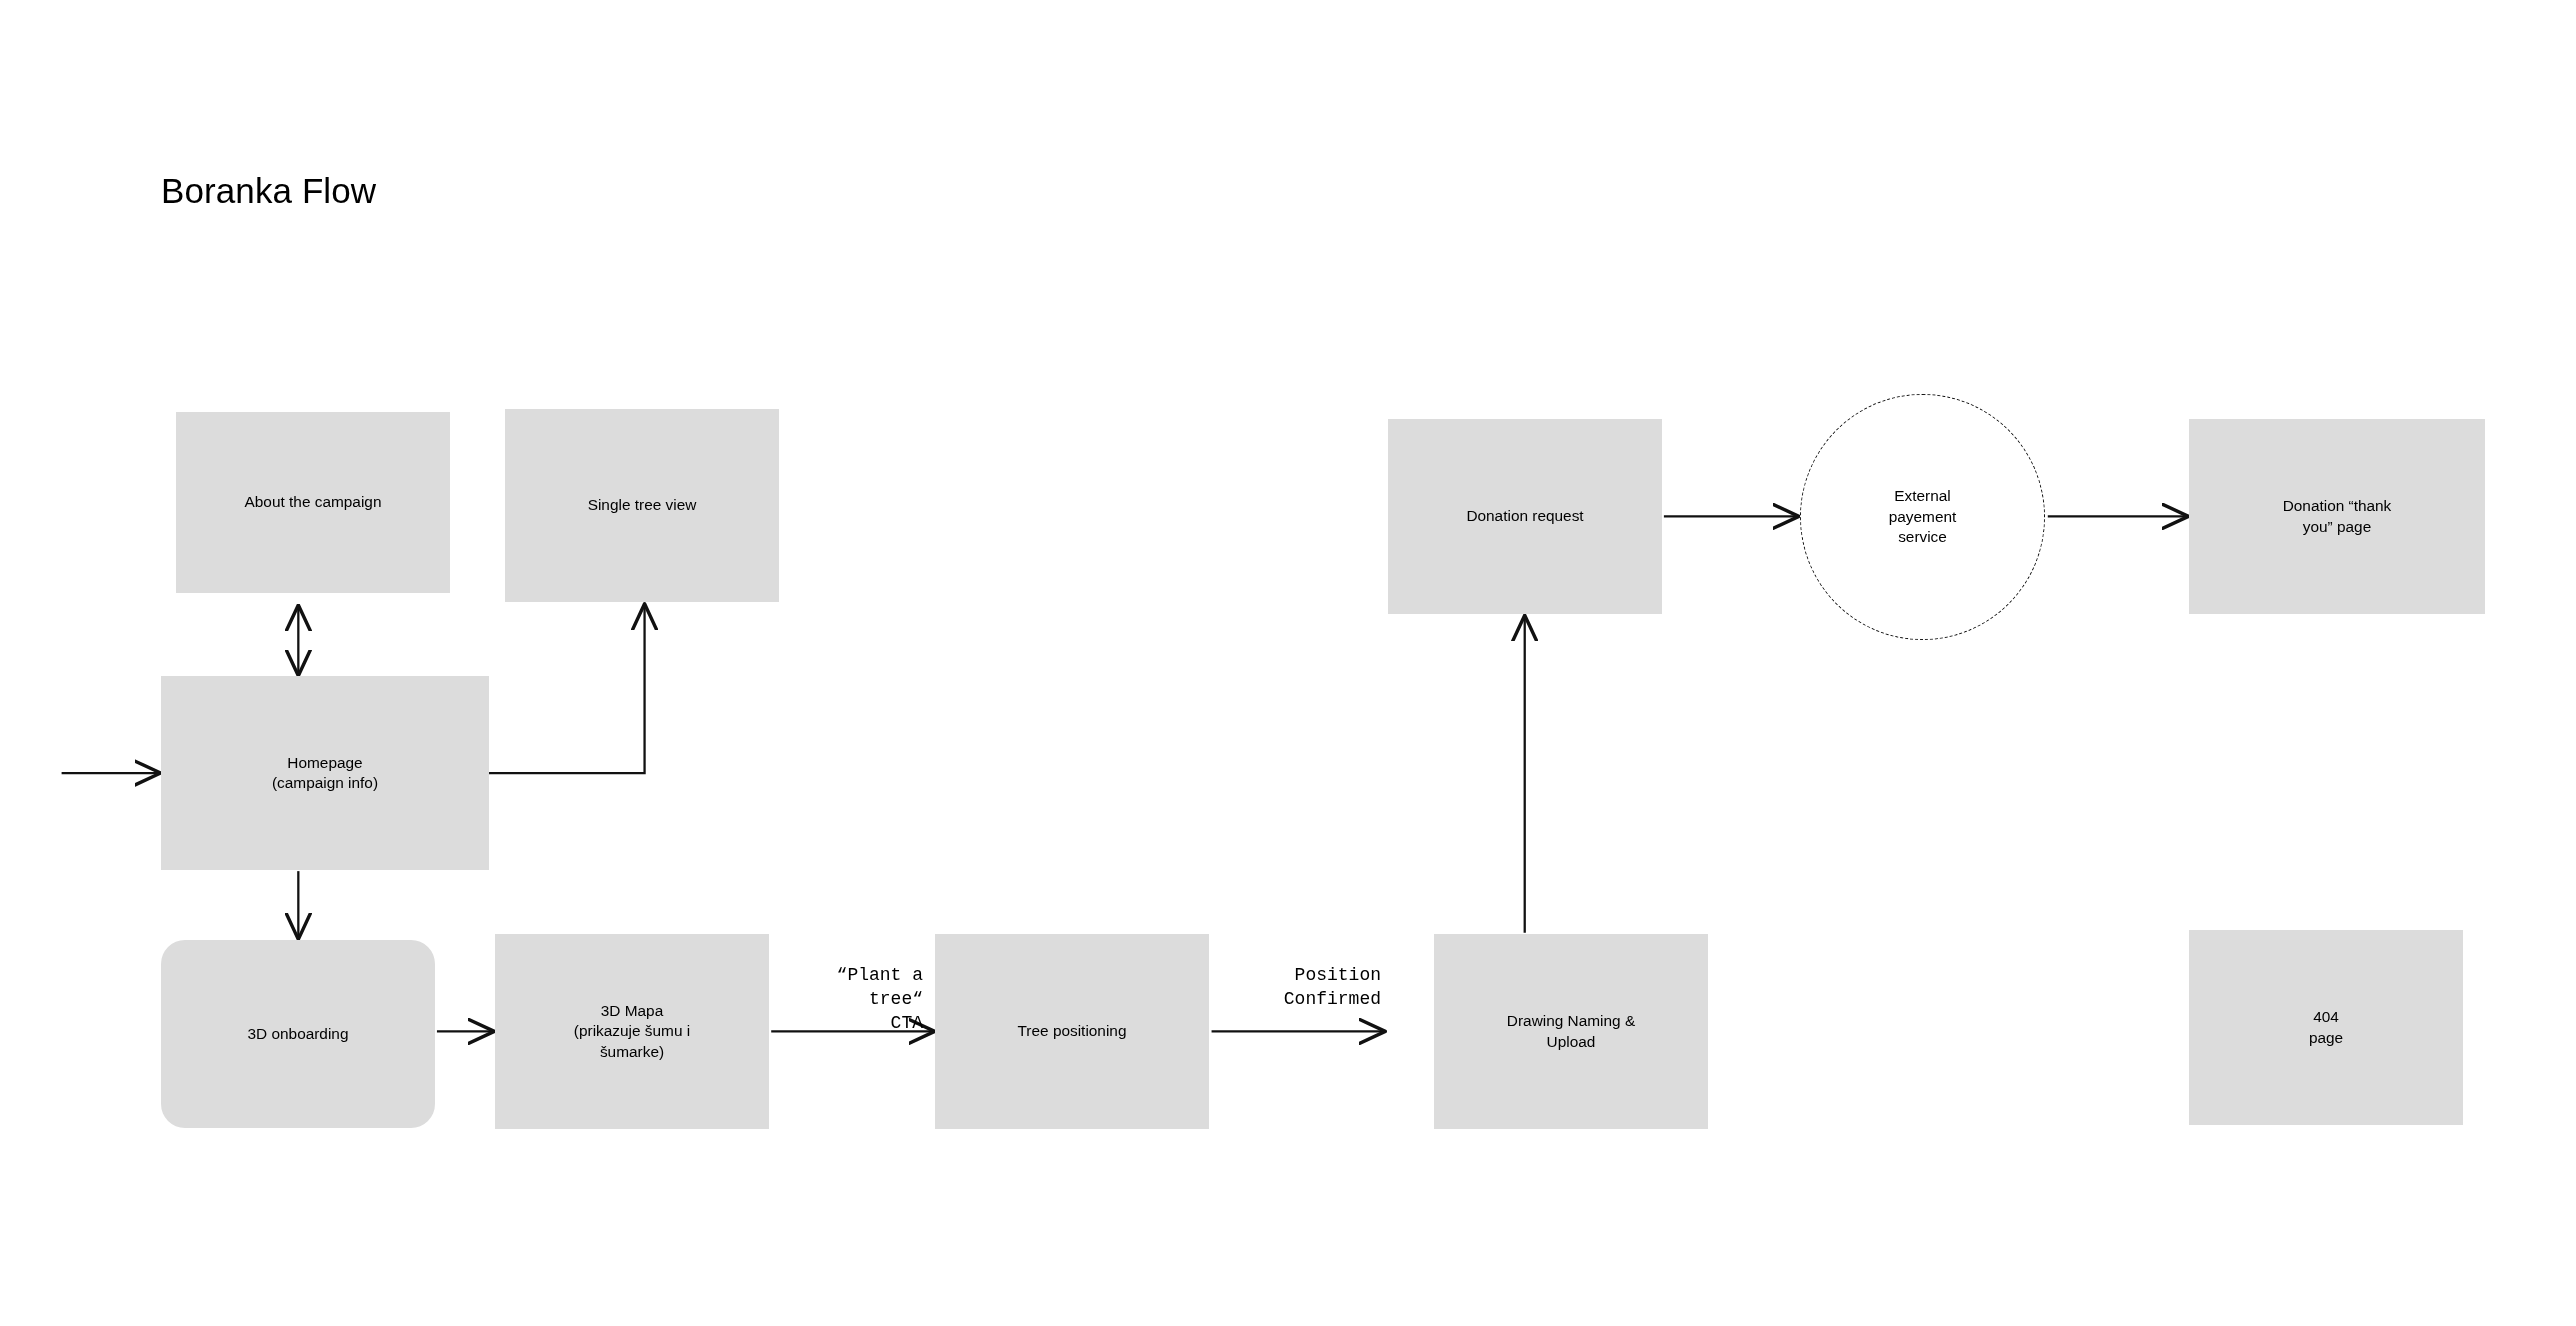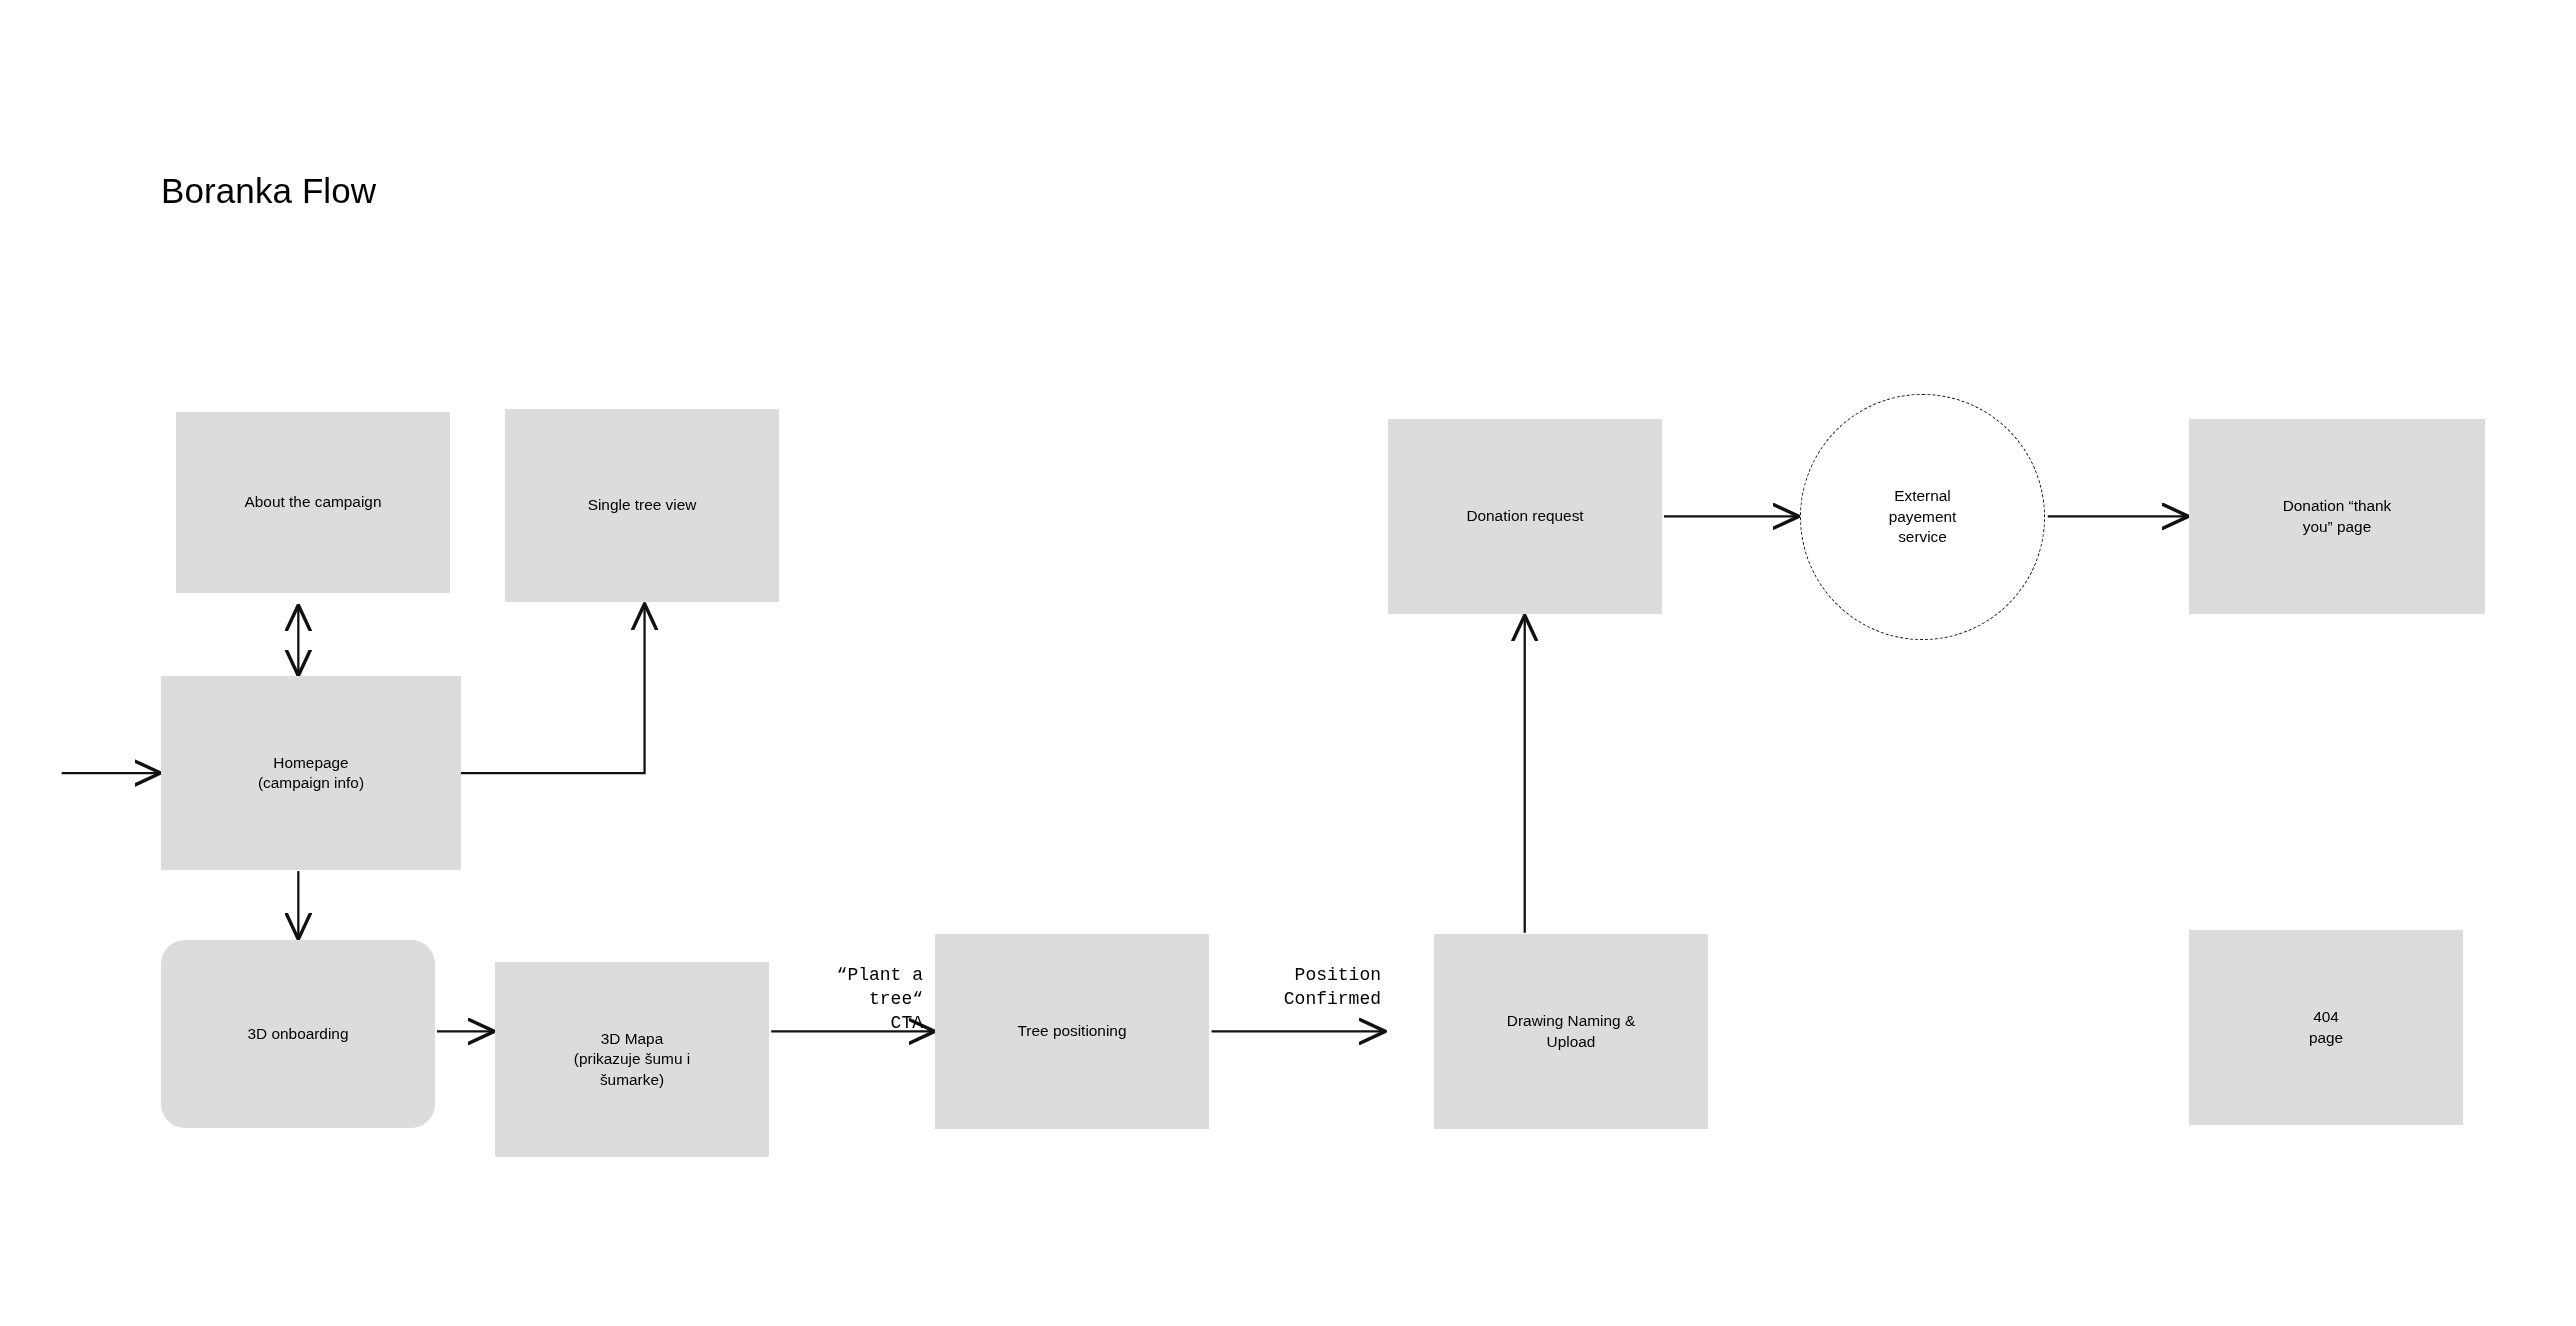--- a/index.html
+++ b/index.html
@@ -99,26 +99,26 @@
       <line x1="2917" y1="905" x2="3152" y2="905" marker-end="url(#arrow)"></line>
 
       <line x1="3590" y1="905" x2="3835" y2="905" marker-end="url(#arrow)"></line>
     </g>
   </svg>
 
   <div class="node" style="left:176px; top:412px; width:274px; height:181px;">About the campaign</div>
 
   <div class="node" style="left:505px; top:409px; width:274px; height:193px;">Single tree view</div>
 
-  <div class="node" style="left:161px; top:676px; width:300px; height:194px;">Homepage
+  <div class="node" style="left:161px; top:676px; width:328px; height:194px;">Homepage
 (campaign info)</div>
 
   <div class="node" style="left:161px; top:940px; width:274px; height:188px;border-radius:24px;">3D onboarding</div>
 
-  <div class="node" style="left:495px; top:934px; width:274px; height:195px;margin-top:28px;">3D Mapa
+  <div class="node" style="left:495px; top:934px; width:274px; height:195px;">3D Mapa
 (prikazuje šumu i
 šumarke)</div>
 
   <div class="node" style="left:935px; top:934px; width:274px; height:195px;">Tree positioning</div>
 
   <div class="node" style="left:1386px; top:934px; width:274px; height:195px;margin-left:48px;">Drawing Naming &amp;
 Upload</div>
 
   <div class="node" style="left:1388px; top:419px; width:274px; height:195px;">Donation request</div>
 

